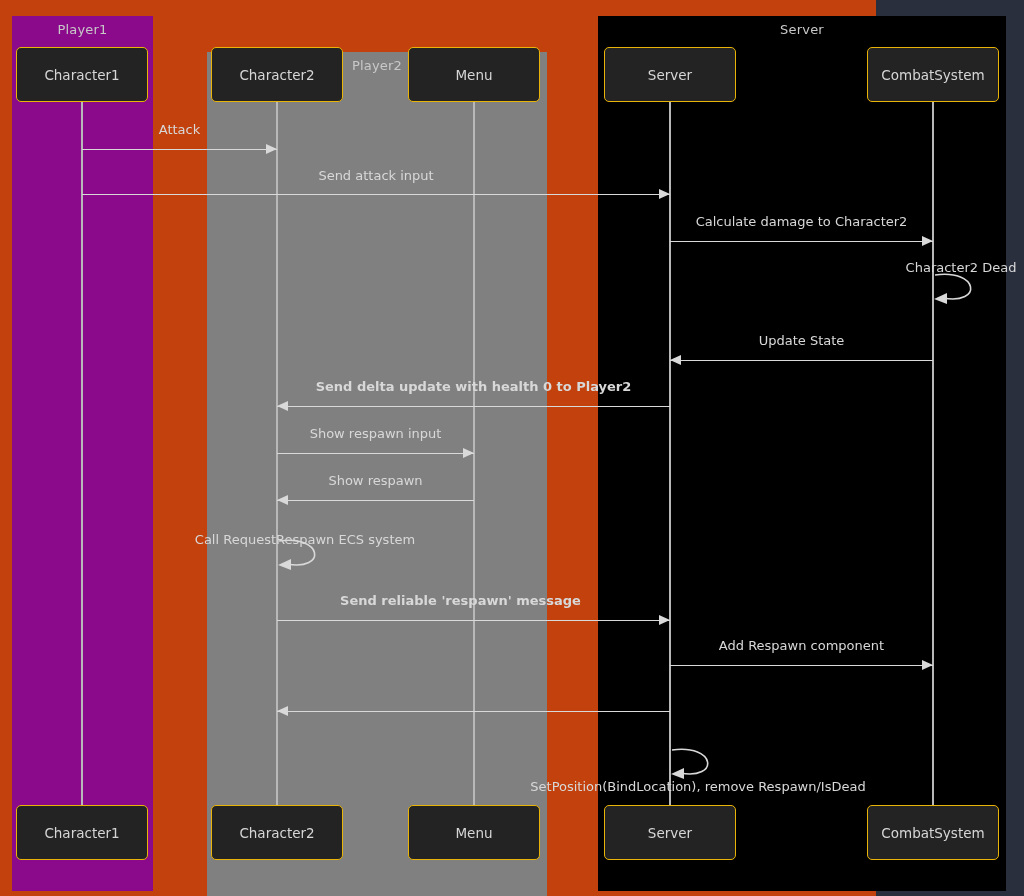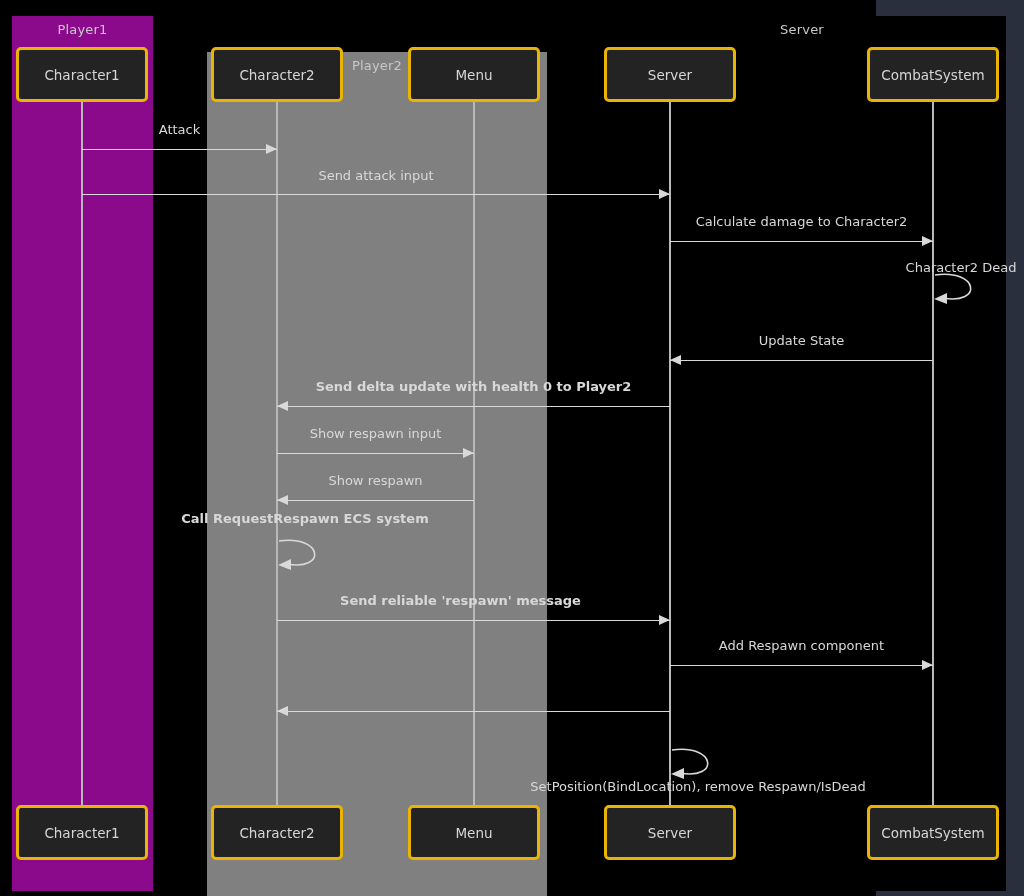--- a/index.html
+++ b/index.html
@@ -6,21 +6,21 @@
     margin: 0; padding: 0;
     width: 1024px; height: 896px;
     background: #2a2f3e;
     font-family: "DejaVu Sans", sans-serif;
     overflow: hidden;
   }
   #diagram-root {
     position: relative;
     width: 876px;
     height: 896px;
-    background: #000000;
+    background: #c2410c;
   }
   .group-box {
     position: absolute;
     box-sizing: border-box;
   }
   .group-label {
     position: absolute;
     top: 6px;
     left: 0;
     width: 100%;
@@ -31,21 +31,21 @@
   }
   .lifeline {
     position: absolute;
     width: 2px;
     background: #b8b8b8;
   }
   .participant {
     position: absolute;
     box-sizing: border-box;
     background: #232323;
-    border: 3px solid #eab308;
+    border: 1px solid #eab308;
     border-radius: 5px;
     display: flex;
     align-items: center;
     justify-content: center;
     color: #d6d6d6;
     font-size: 13.5px;
     z-index: 6;
   }
   .msg-line {
     position: absolute;
@@ -157,21 +157,21 @@
     <div class="msg-label" style="top: 426px; left: 77px; width: 597px;">Show respawn input</div>
     <div class="msg-line" style="left: 277px; top: 500px; width: 197px;"></div>
     <div class="arrowhead left" style="top: 495px; left: 277px;"></div>
     <div class="msg-label" style="top: 473px; left: 77px; width: 597px;">Show respawn</div>
     <div class="self-loop" style="left: 277px; top: 531px;">
       <svg width="60" height="46">
         <path d="M 2 10 C 46 4, 50 40, 10 33" fill="none" stroke="#d9d9d9" stroke-width="1.6"></path>
         <path d="M 14 28 L 1 34 L 14 39 Z" fill="#d9d9d9"></path>
       </svg>
     </div>
-    <div class="msg-label" style="top: 511px; left: 27px; width: 500px; text-align: center; padding-left: 0px; box-sizing: border-box; transform: none; margin-left: 28px; font-weight: bold;">Call RequestRespawn ECS system</div>
+    <div class="msg-label" style="top: 532px; left: 27px; width: 500px; text-align: center; padding-left: 0px; box-sizing: border-box; transform: none; margin-left: 28px;">Call RequestRespawn ECS system</div>
     <div class="msg-line" style="left: 277px; top: 620px; width: 393px;"></div>
     <div class="arrowhead right" style="top: 615px; left: 659px;"></div>
     <div class="msg-label" style="top: 593px; left: 64px; width: 793px; font-weight: bold;">Send reliable 'respawn' message</div>
     <div class="msg-line" style="left: 670px; top: 665px; width: 263px;"></div>
     <div class="arrowhead right" style="top: 660px; left: 922px;"></div>
     <div class="msg-label" style="top: 638px; left: 470px; width: 663px;">Add Respawn component</div>
     <div class="msg-line" style="left: 277px; top: 711px; width: 393px;"></div>
     <div class="arrowhead left" style="top: 706px; left: 277px;"></div>
     <div class="self-loop" style="left: 670px; top: 740px;">
       <svg width="60" height="46">

